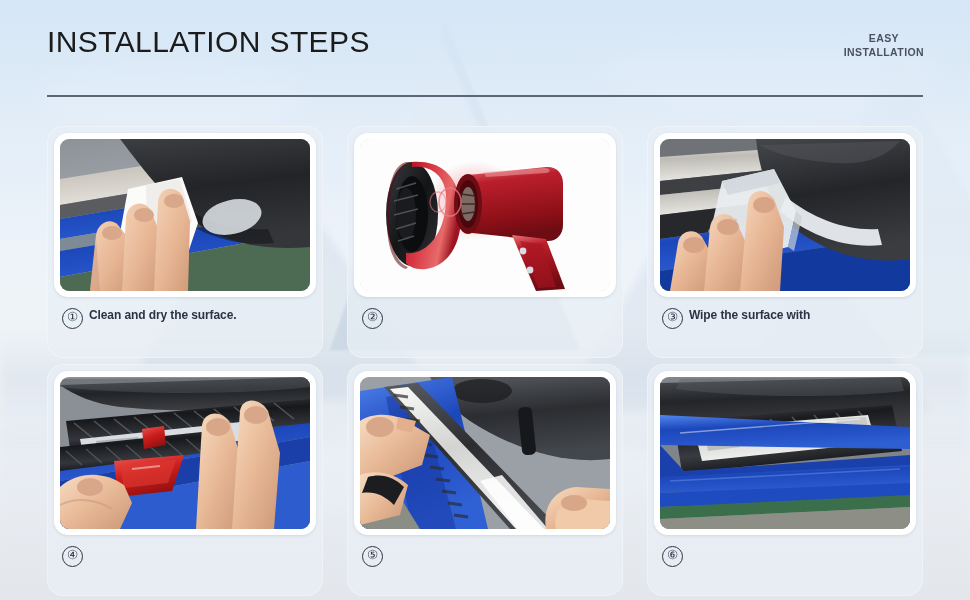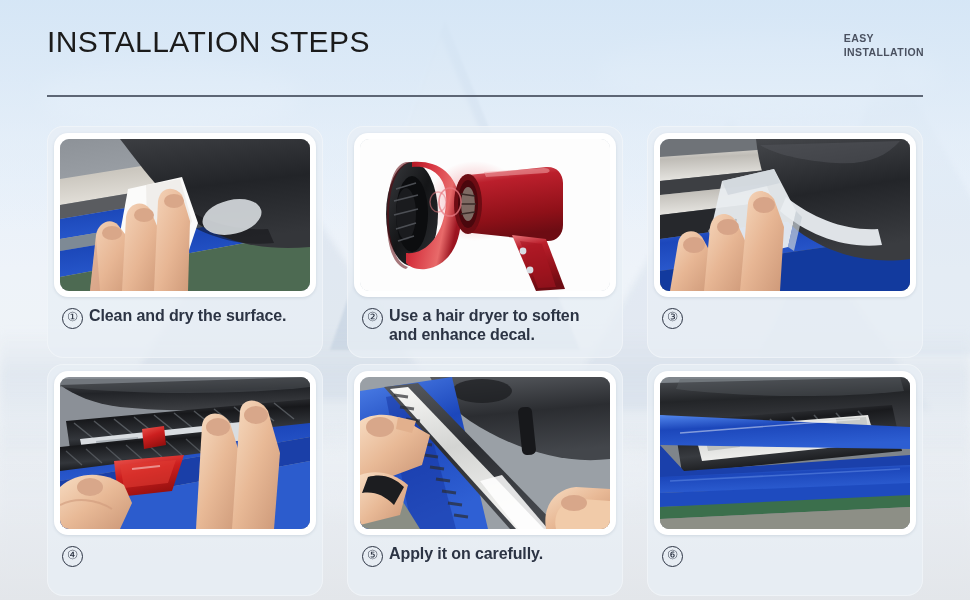--- a/index.html
+++ b/index.html
@@ -113,21 +113,21 @@
     left: 47px; top: 25px;
     font-size: 30px;
     font-weight: 400;
     letter-spacing: 0.4px;
     color: #1b1b1b;
     white-space: nowrap;
   }
   .header-tagline {
     position: absolute;
     right: 46px; top: 31px;
-    text-align: left;
+    text-align: center;
     font-size: 10.5px;
     font-weight: bold;
     line-height: 14px;
     letter-spacing: 0.4px;
     color: #4a5160;
   }
   .header-rule {
     position: absolute;
     left: 47px; top: 95px;
     width: 876px; height: 2px;
@@ -191,21 +191,21 @@
     margin-top: 2px;
     border: 1.4px solid #2c3444;
     border-radius: 50%;
     color: #2c3444;
     font-size: 12.5px;
     line-height: 17px;
     text-align: center;
     font-family: "Liberation Sans", sans-serif;
   }
   .caption-text {
-    font-size: 16px;
+    font-size: 12px;
     line-height: 19px;
     font-weight: bold;
     color: #2c3444;
     letter-spacing: -0.1px;
   }
   .caption-text .l2 { display: block; }
 </style>
 </head>
 <body>
 
@@ -355,24 +355,20 @@
 
             <path d="M124,33 L184,29 C190,29 192,33 186,34 L126,38 Z" fill="#f0a0a4" opacity="0.55"></path>
 
             <ellipse cx="90" cy="63" rx="11" ry="14" fill="none" stroke="#e87c84" stroke-width="1.6" opacity="0.75"></ellipse>
             <ellipse cx="78" cy="63" rx="8" ry="10" fill="none" stroke="#e87c84" stroke-width="1.4" opacity="0.55"></ellipse>
           </svg>
         </div>
       </div>
       <div class="caption">
         <span class="step-num">②</span>
-        <span class="caption-text">
-          <span>Use a hair dryer to soften</span>
-          <span class="l2">and enhance decal.</span>
-        </span>
       </div>
     </div>
 
     <div class="step-card">
       <div class="photo-frame">
         <div class="photo">
           <svg viewBox="0 0 250 152" preserveAspectRatio="none">
             <defs>
               <linearGradient id="s3blk" x1="0" y1="0" x2="0.2" y2="1">
                 <stop offset="0" stop-color="#45474b"></stop>
@@ -419,20 +415,21 @@
             <path d="M80,152 L88,64 C90,50 106,48 114,60 L124,88 L120,152 Z" fill="url(#s3skin)"></path>
             <ellipse cx="34" cy="106" rx="11" ry="8" fill="#d7a488"></ellipse>
             <ellipse cx="68" cy="88" rx="11" ry="8" fill="#d7a488"></ellipse>
             <ellipse cx="104" cy="66" rx="11" ry="8" fill="#d7a488"></ellipse>
           </svg>
         </div>
       </div>
       <div class="caption">
         <span class="step-num">③</span>
         <span class="caption-text">
+          <span>Wipe the surface with</span>
         </span>
       </div>
     </div>
 
     <div class="step-card">
       <div class="photo-frame">
         <div class="photo">
           <svg viewBox="0 0 250 152" preserveAspectRatio="none">
             <defs>
               <linearGradient id="s4blk" x1="0" y1="0" x2="0.2" y2="1">
@@ -557,23 +554,20 @@
             <path d="M8,100 C22,96 34,100 44,110 L34,128 C24,118 14,114 2,116 Z" fill="#1c1d20"></path>
 
             <path d="M186,152 C182,128 196,112 216,110 L250,112 L250,152 Z" fill="url(#s5skin)"></path>
             <path d="M196,152 C192,134 204,122 222,122 L250,124 L250,152 Z" fill="#f1cba9"></path>
             <ellipse cx="214" cy="126" rx="13" ry="8" fill="#d8a78a"></ellipse>
           </svg>
         </div>
       </div>
       <div class="caption">
         <span class="step-num">⑤</span>
-        <span class="caption-text">
-          <span>Apply it on carefully.</span>
-        </span>
       </div>
     </div>
 
     <div class="step-card">
       <div class="photo-frame">
         <div class="photo">
           <svg viewBox="0 0 250 152" preserveAspectRatio="none">
             <defs>
               <linearGradient id="s6blk" x1="0" y1="0" x2="0.2" y2="1">
                 <stop offset="0" stop-color="#4e5156"></stop>

